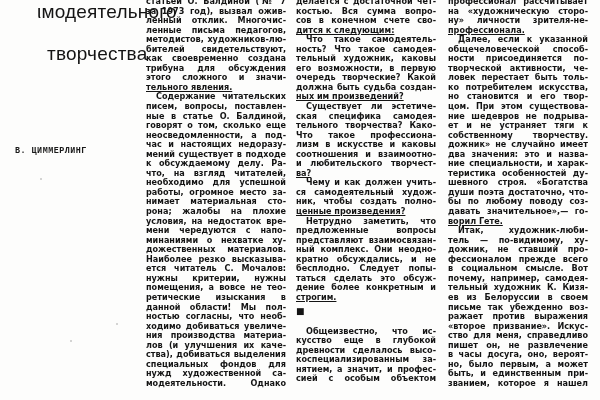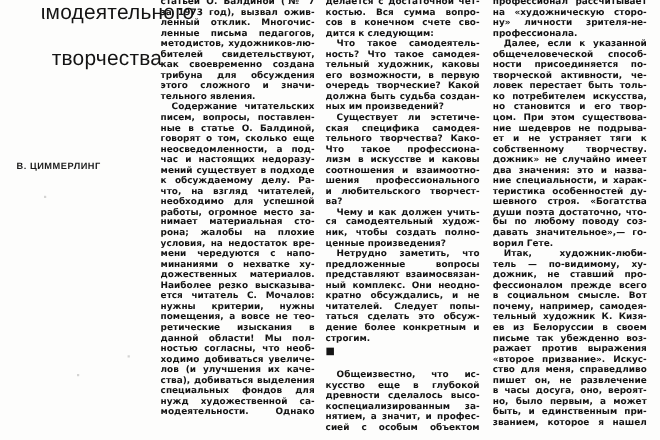--- a/index.html
+++ b/index.html
@@ -30,21 +30,21 @@
       white-space: nowrap;
       letter-spacing: 0.2px;
       padding-left: 37px;
     }
     .title-line.l1 { left: 0px; top: 2px; }
     .title-line.l2 { left: 10px; top: 44px; }
     .byline {
       position: absolute;
       left: 15px;
       top: 146px;
-      font-family: Liberation Sans, sans-serif;
+      font-family: Liberation Mono, monospace;
       font-weight: bold;
       font-size: 8.4px;
       letter-spacing: 0.5px;
       white-space: nowrap;
       color: #1a1a1a;
       text-align: right;
     }
     .col {
       position: absolute;
       top: -3px;
@@ -59,21 +59,21 @@
     .col.c3 { left: 296px; }
     .col.c4 { left: 448px; }
     .ln {
       display: block;
       white-space: nowrap;
       overflow: hidden;
       text-align: justify;
       text-align-last: justify;
       height: 9.55px;
     }
-    .ln.last { text-align-last: left; }
+    .ln.last { text-align-last: left; text-decoration: underline; }
     .ln.indent { padding-left: 10px; }
     .ln.gap { height: 6px; }
     .sep-mark {
       display: block;
       height: 14px;
       padding-top: 4px;
       font-size: 9px;
       font-weight: bold;
     }
     .scan-speck {
@@ -122,20 +122,21 @@
       <span class="ln">минаниями о нехватке ху-</span>
       <span class="ln">дожественных материалов.</span>
       <span class="ln">Наиболее резко высказыва-</span>
       <span class="ln">ется читатель С. Мочалов:</span>
       <span class="ln">нужны критерии, нужны</span>
       <span class="ln">помещения, а вовсе не тео-</span>
       <span class="ln">ретические изыскания в</span>
       <span class="ln">данной области! Мы пол-</span>
       <span class="ln">ностью согласны, что необ-</span>
       <span class="ln">ходимо добиваться увеличе-</span>
+      <span class="ln">ния производства материа-</span>
       <span class="ln">лов (и улучшения их каче-</span>
       <span class="ln">ства), добиваться выделения</span>
       <span class="ln">специальных фондов для</span>
       <span class="ln">нужд художественной са-</span>
       <span class="ln">модеятельности. Однако</span>
     </div>
   <div class="col c3">
       <span class="ln">делается с достаточной чет-</span>
       <span class="ln">костью. Вся сумма вопро-</span>
       <span class="ln">сов в конечном счете сво-</span>
@@ -146,33 +147,32 @@
       <span class="ln">его возможности, в первую</span>
       <span class="ln">очередь творческие? Какой</span>
       <span class="ln">должна быть судьба создан-</span>
       <span class="ln last">ных им произведений?</span>
       <span class="ln indent">Существует ли эстетиче-</span>
       <span class="ln">ская специфика самодея-</span>
       <span class="ln">тельного творчества? Како-</span>
       <span class="ln">Что такое профессиона-</span>
       <span class="ln">лизм в искусстве и каковы</span>
       <span class="ln">соотношения и взаимоотно-</span>
-      <span class="ln">шения профессионального</span>
       <span class="ln">и любительского творчест-</span>
       <span class="ln last">ва?</span>
       <span class="ln indent">Чему и как должен учить-</span>
       <span class="ln">ся самодеятельный худож-</span>
       <span class="ln">ник, чтобы создать полно-</span>
       <span class="ln last">ценные произведения?</span>
       <span class="ln indent">Нетрудно заметить, что</span>
       <span class="ln">предложенные вопросы</span>
       <span class="ln">представляют взаимосвязан-</span>
       <span class="ln">ный комплекс. Они неодно-</span>
       <span class="ln">кратно обсуждались, и не</span>
-      <span class="ln">читателей. Следует попы-</span>
+      <span class="ln">бесплодно. Следует попы-</span>
       <span class="ln">таться сделать это обсуж-</span>
       <span class="ln">дение более конкретным и</span>
       <span class="ln last">строгим.</span>
       <span class="sep-mark">■</span>
       <span class="ln gap"></span>
       <span class="ln indent">Общеизвестно, что ис-</span>
       <span class="ln">кусство еще в глубокой</span>
       <span class="ln">древности сделалось высо-</span>
       <span class="ln">коспециализированным за-</span>
       <span class="ln">нятием, а значит, и профес-</span>

